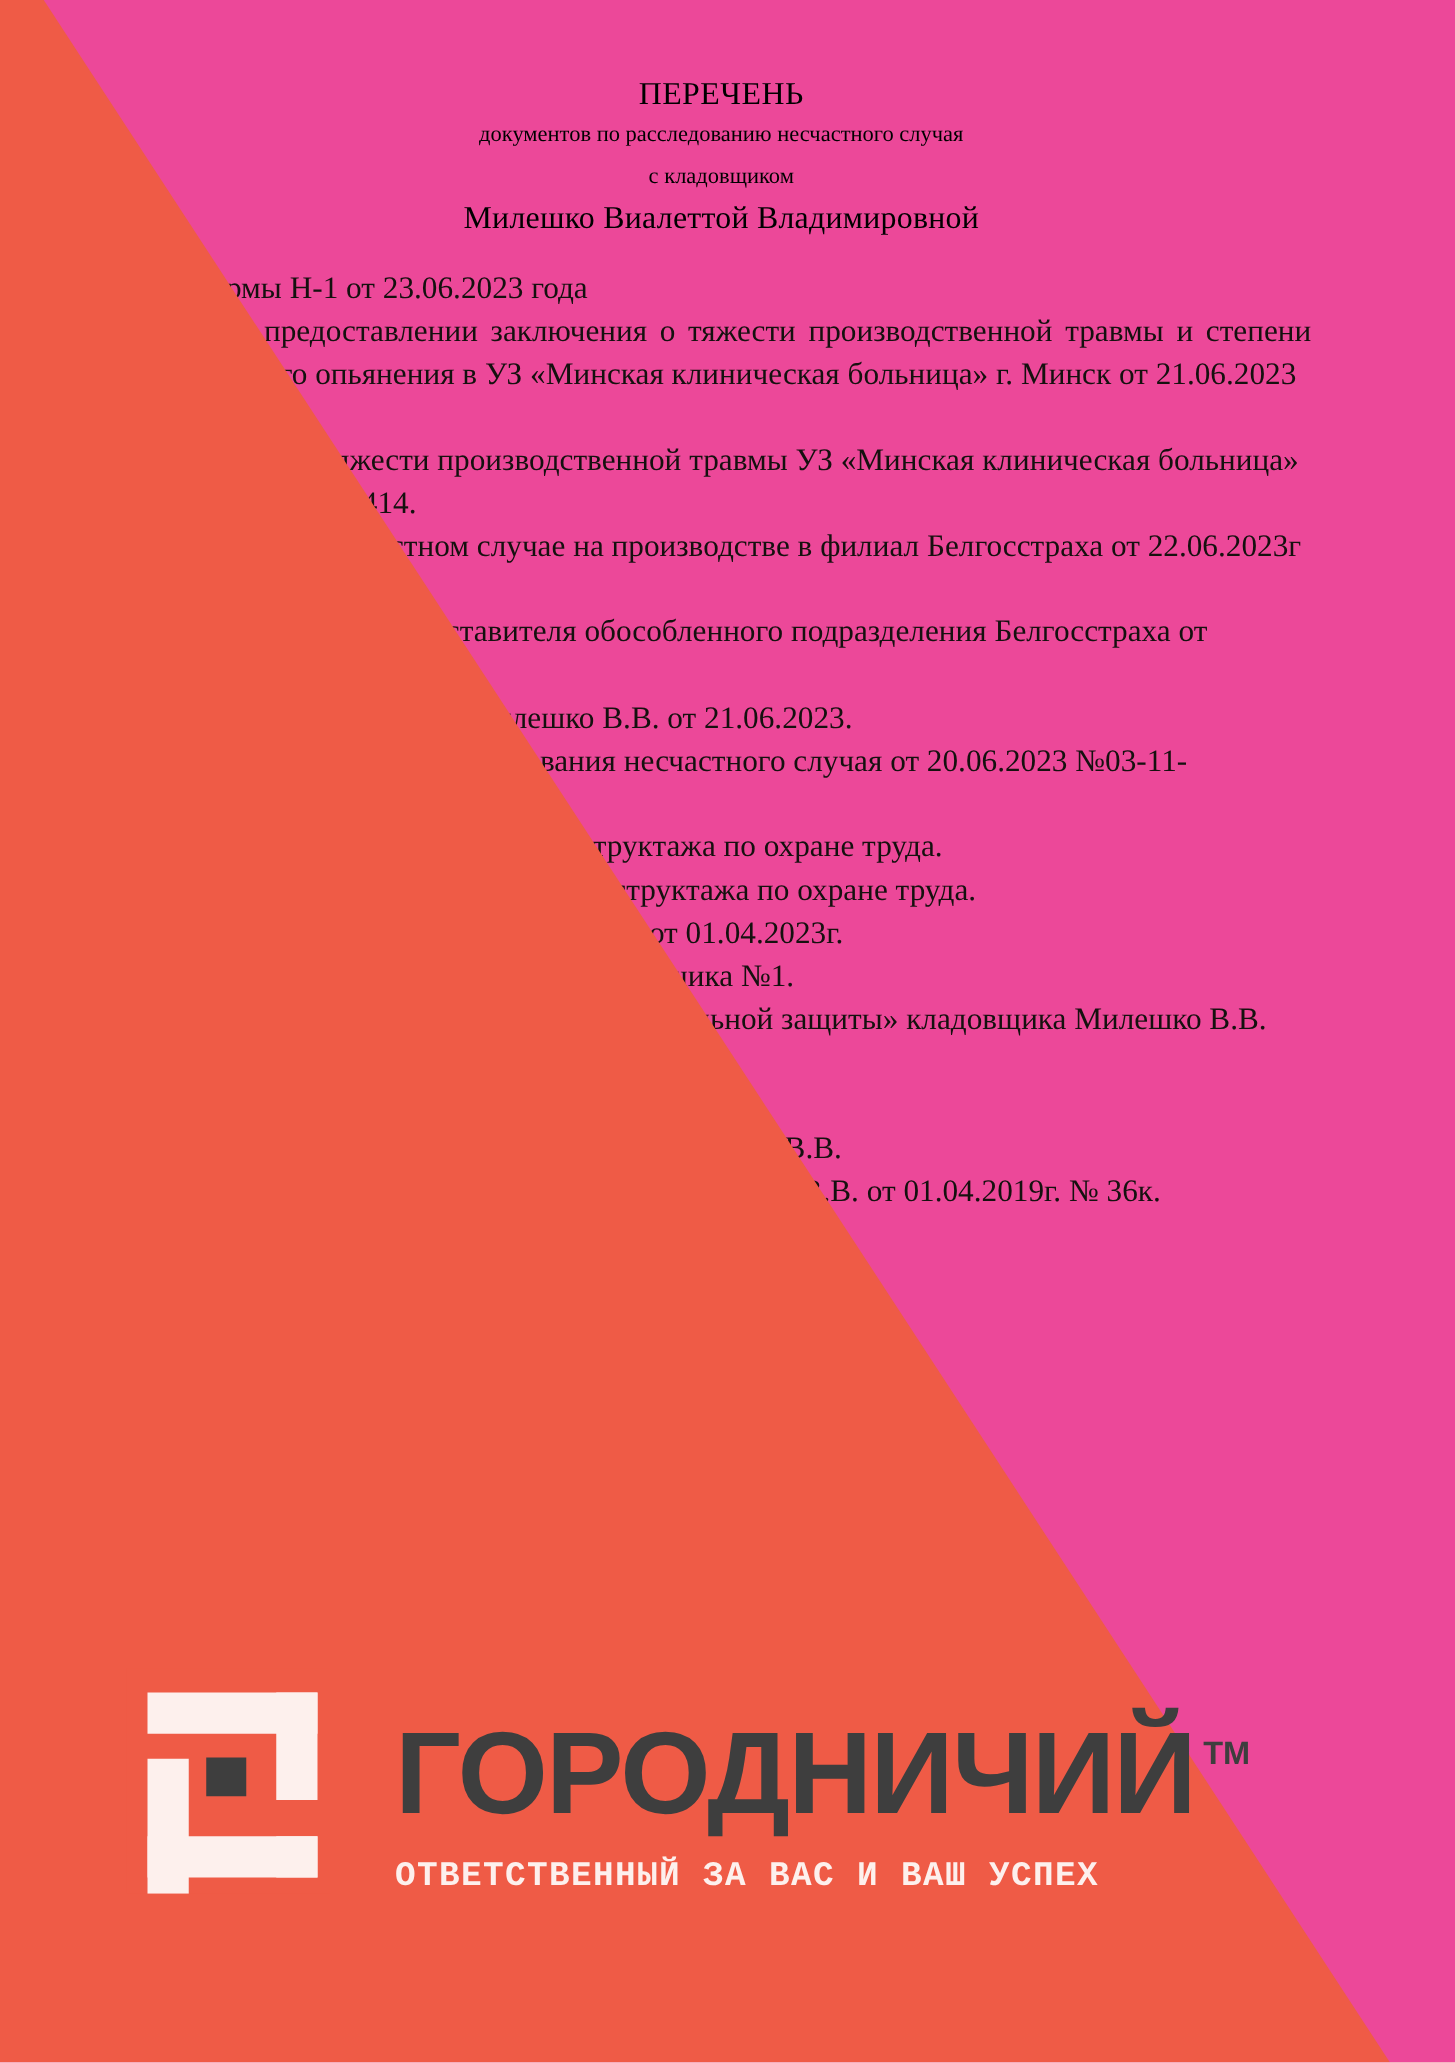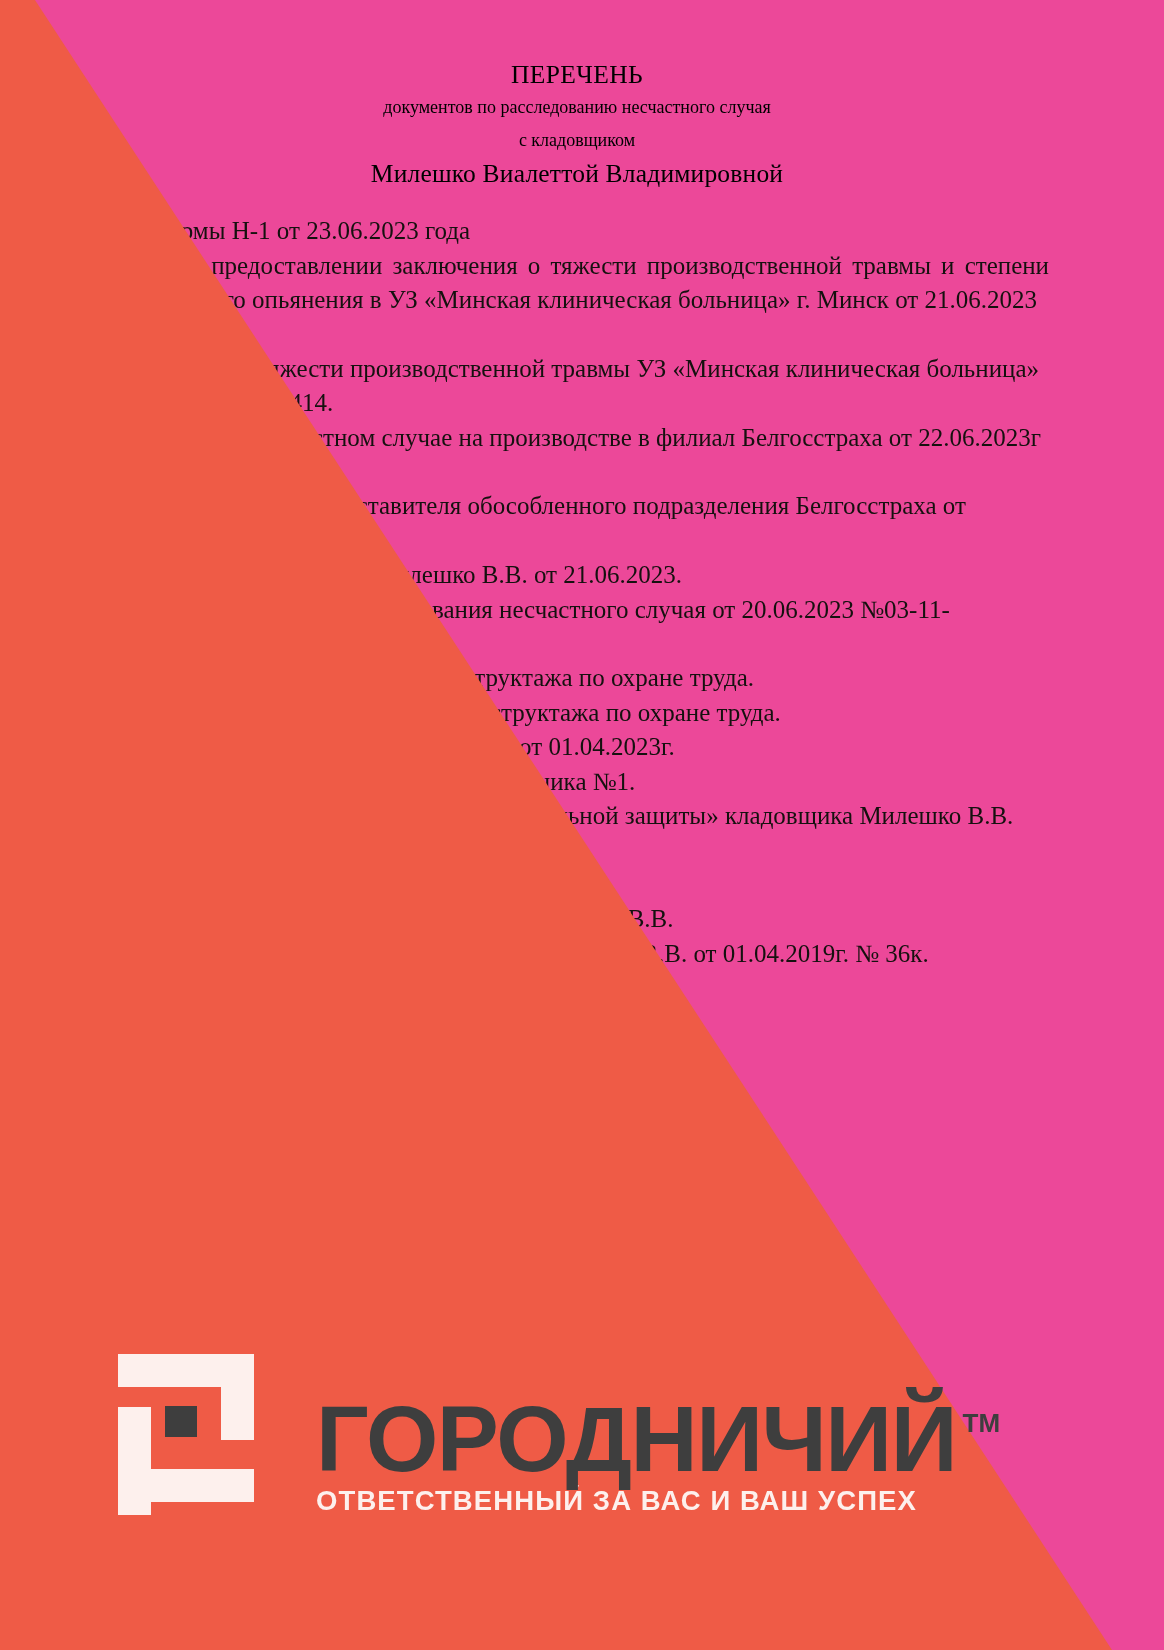--- a/index.html
+++ b/index.html
@@ -147,25 +147,26 @@
     font-size: 26px;
     color: #3e3e3e;
     position: absolute;
     top: -16px;
     right: -44px;
     letter-spacing: 0px;
     margin-top: 32px;
   }
 
   .logo-tagline {
-    font-family: Liberation Sans, sans-serif;
+    font-family: Liberation Mono, monospace;
     font-weight: bold;
     font-size: 27.5px;
     letter-spacing: 1.1px;
     color: #fdf0ed;
+    margin-top: 22px;
     white-space: nowrap;
   }
 </style>
 </head>
 <body>
 
 <div class="page">
 
   <div class="doc-layer">
     <div class="doc-inner">

